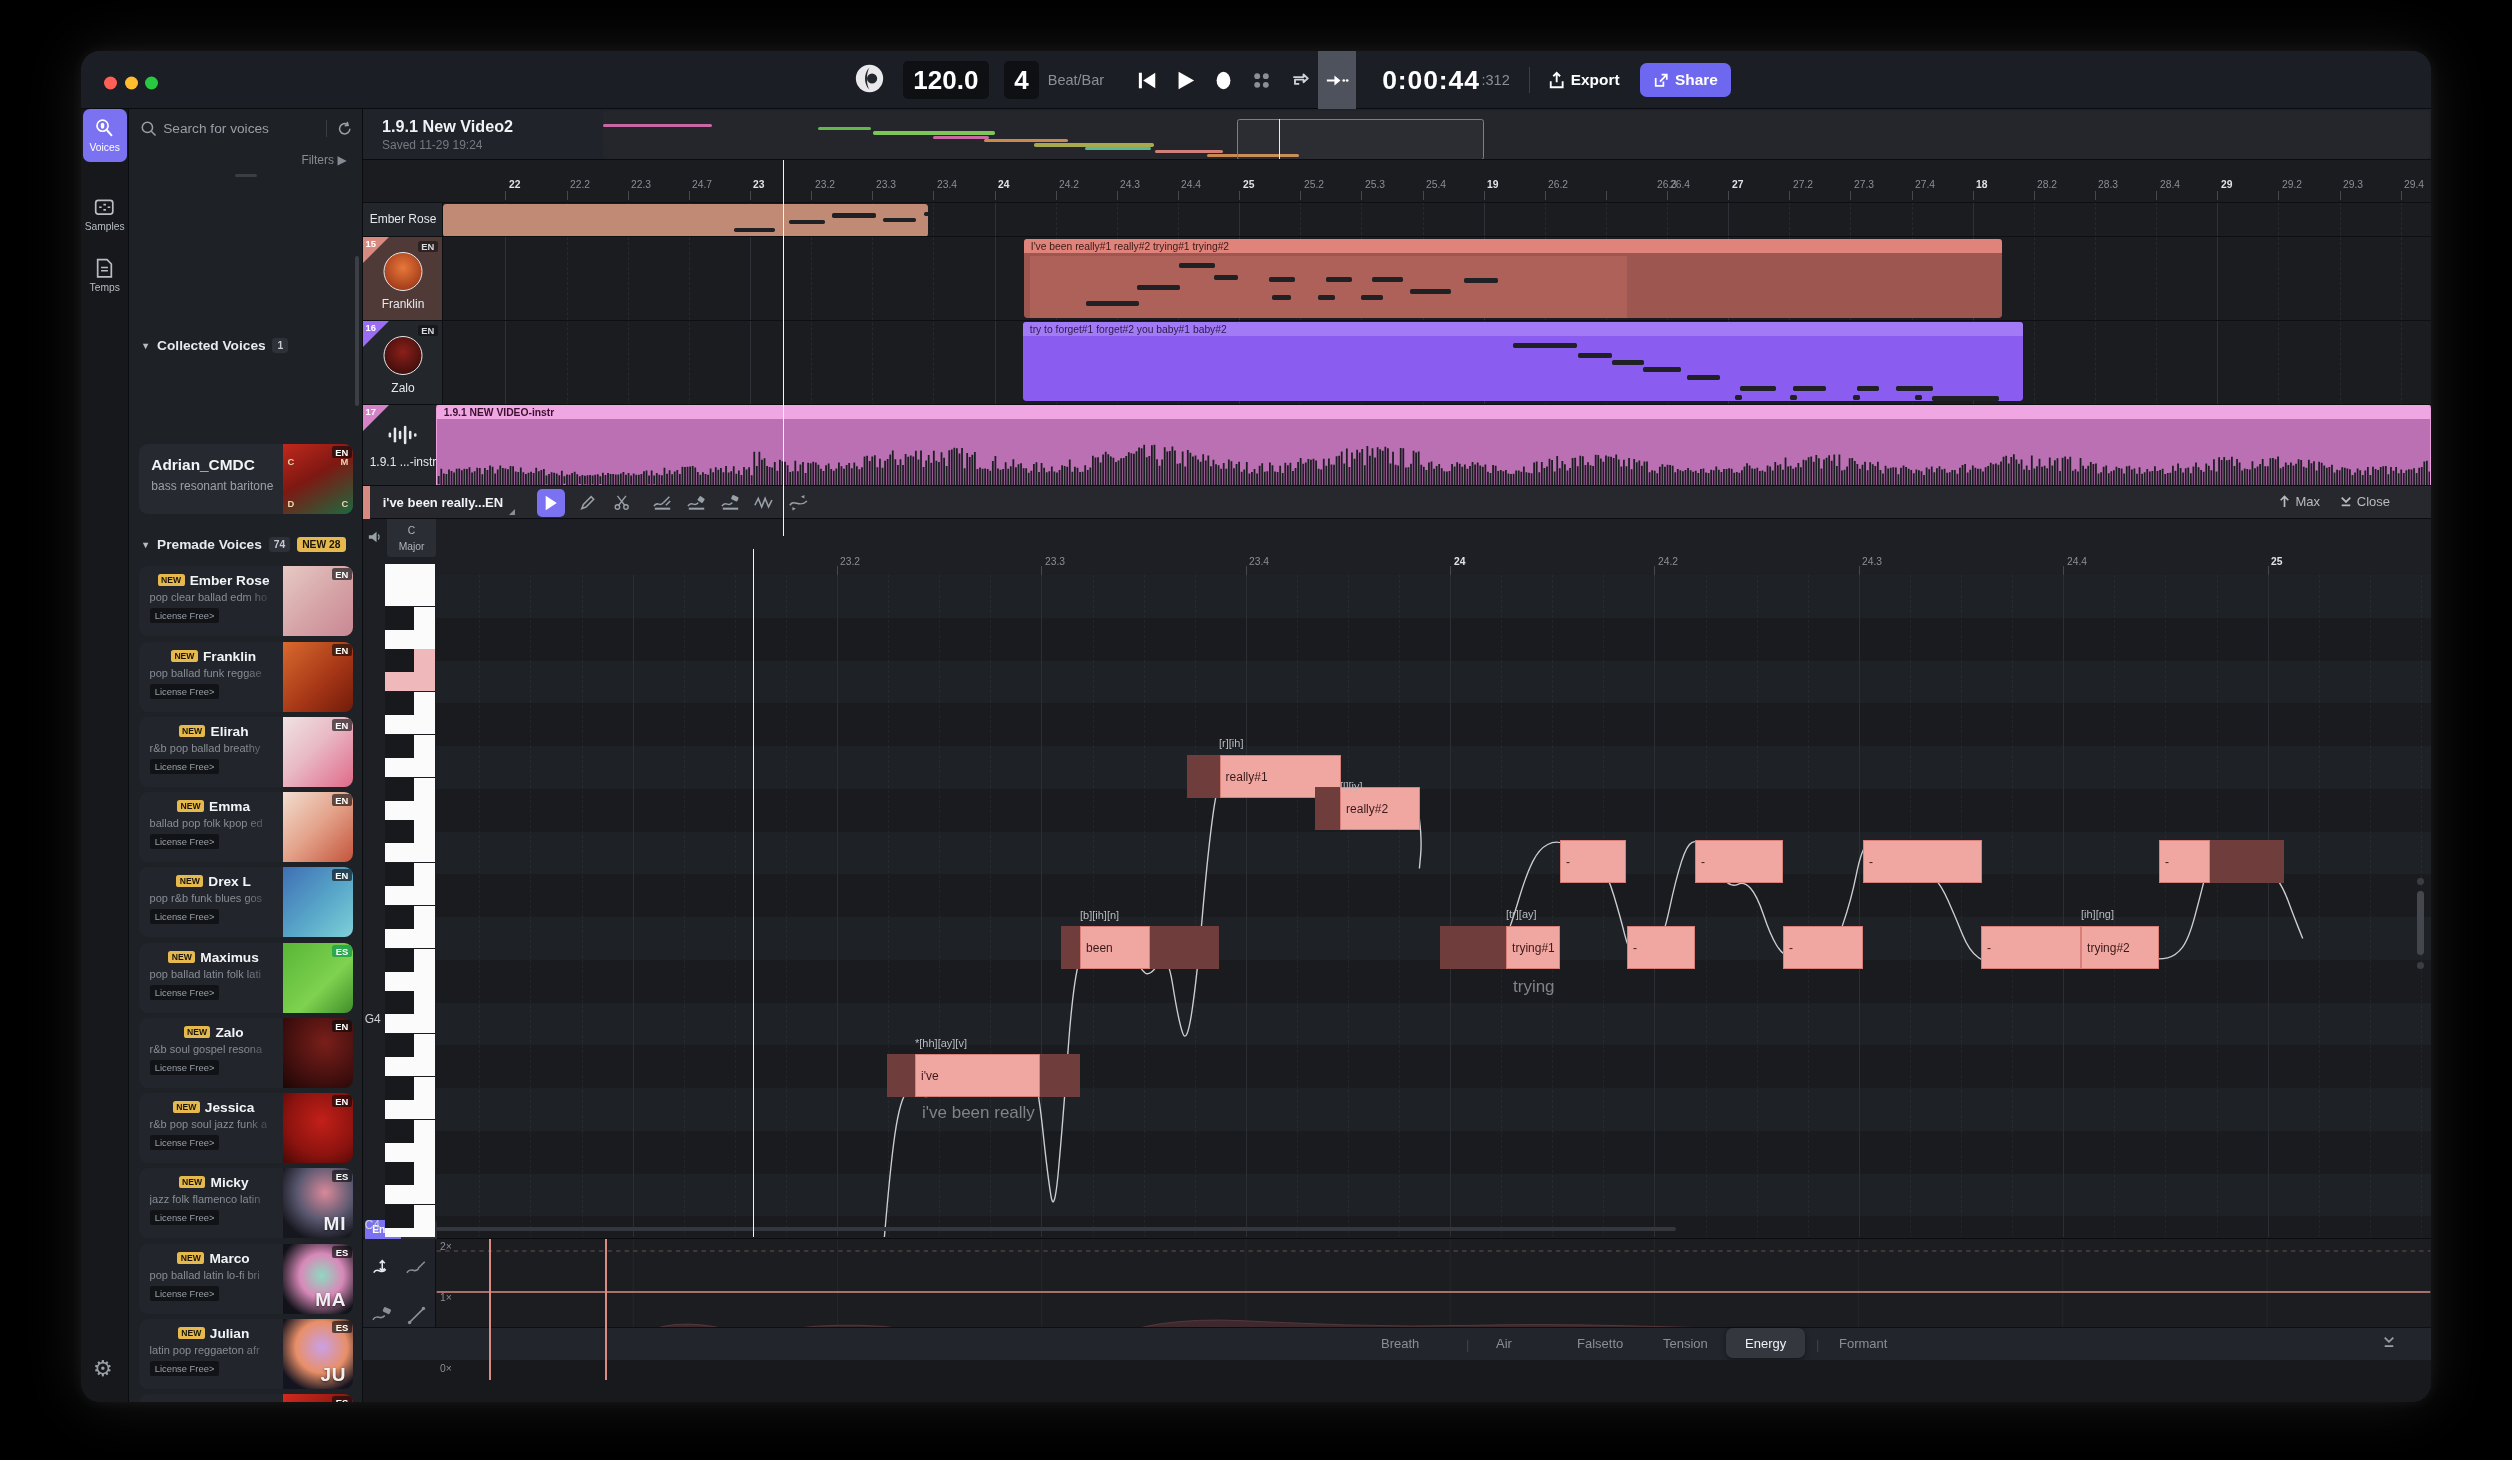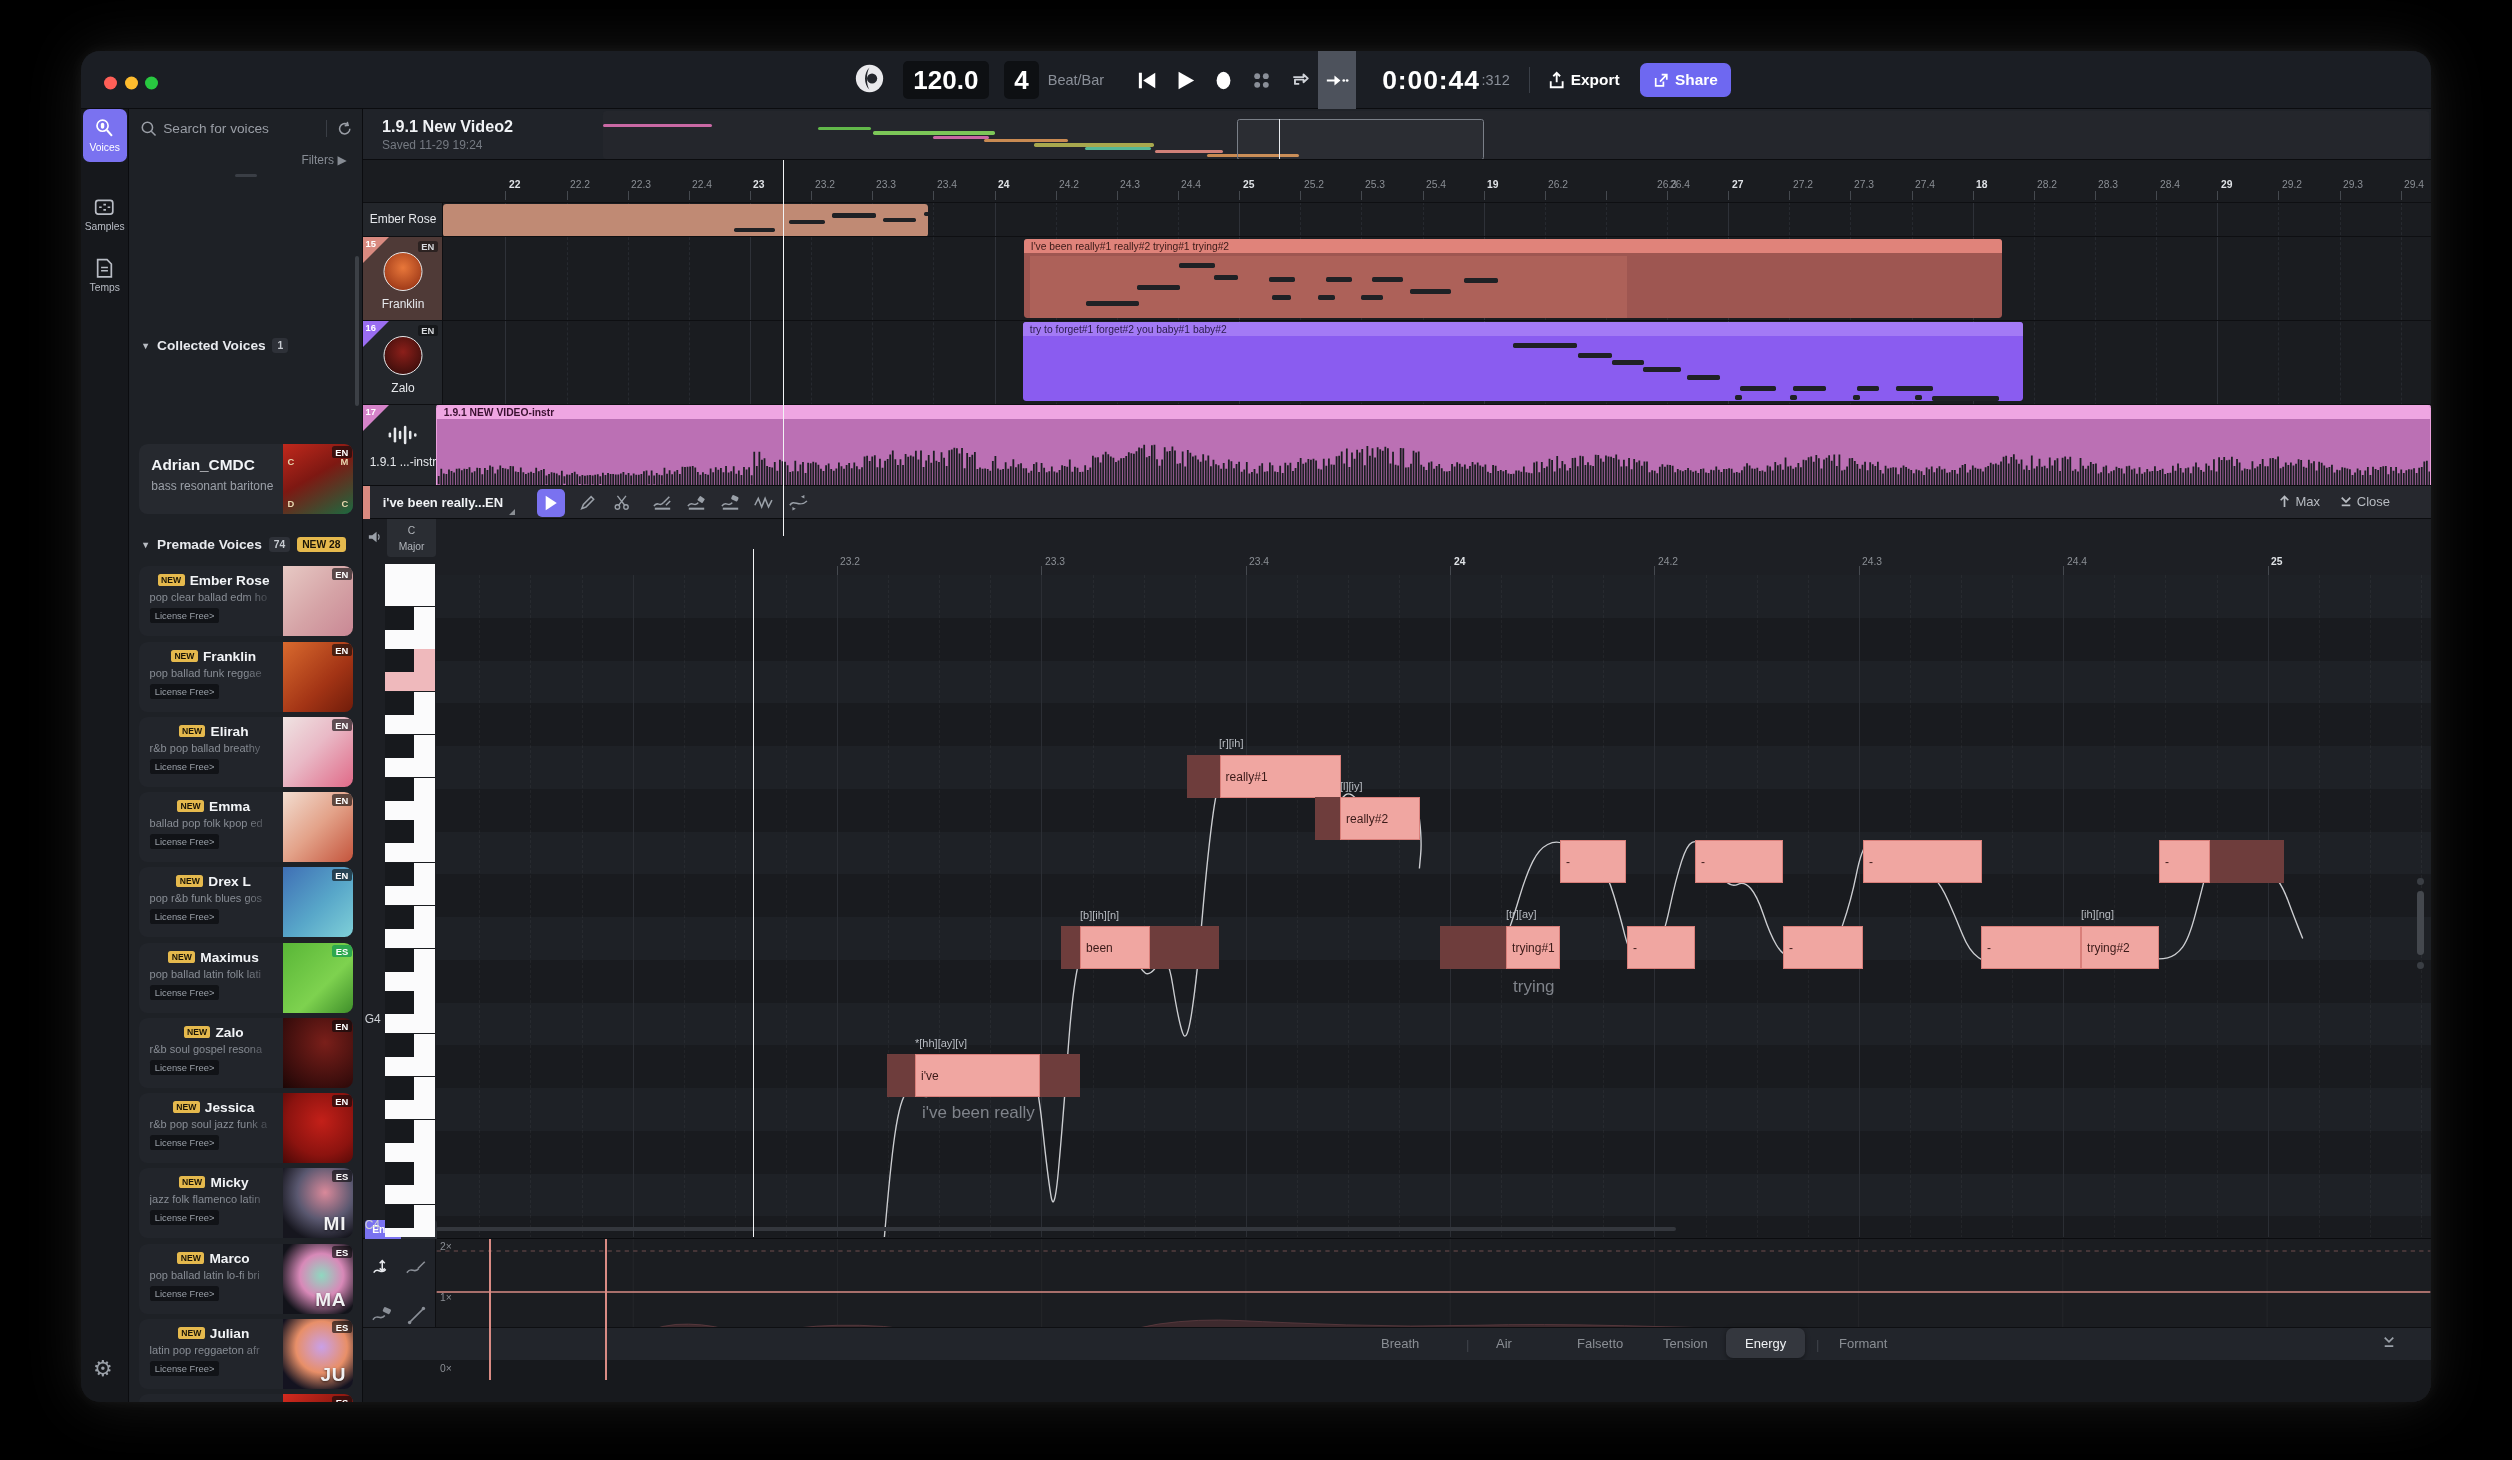--- a/index.html
+++ b/index.html
@@ -478,21 +478,21 @@
           <div class="gline" style="left: 1897px; top: 42px; height: 334px; background: transparent; border-left: 0.9px dashed rgb(38, 41, 47);"></div>
           <div class="gline" style="left: 1958px; top: 42px; height: 334px; background: transparent; border-left: 0.9px dashed rgb(38, 41, 47);"></div>
         </div>
       <div id="aruler">
           <div class="tick major" style="left: 66px;">22</div>
           <div class="tickline" style="left: 62px;"></div>
           <div class="tick" style="left: 127px;">22.2</div>
           <div class="tickline" style="left: 124px;"></div>
           <div class="tick" style="left: 188px;">22.3</div>
           <div class="tickline" style="left: 185px;"></div>
-          <div class="tick" style="left: 249px;">22.4</div>
+          <div class="tick" style="left: 249px;">24.7</div>
           <div class="tickline" style="left: 246px;"></div>
           <div class="tick major" style="left: 310px;">23</div>
           <div class="tickline" style="left: 307px;"></div>
           <div class="tick" style="left: 372px;">23.2</div>
           <div class="tickline" style="left: 368px;"></div>
           <div class="tick" style="left: 433px;">23.3</div>
           <div class="tickline" style="left: 429px;"></div>
           <div class="tick" style="left: 494px;">23.4</div>
           <div class="tickline" style="left: 490px;"></div>
           <div class="tick major" style="left: 555px;">24</div>
@@ -846,21 +846,21 @@
             <div class="post" style="left: 89px; width: 69px;"></div>
           </div>
           <div class="ph-label" style="left: 644px; top: 334px;">[b][ih][n]</div>
           <div class="note" style="left: 751px; top: 180px; width: 153px;">
             <div class="pre" style="left: 0px; width: 32.5px;"></div>
             <div class="body" style="left: 32.5px; width: 121px;">
               <div class="nlabel">really#1</div>
             </div>
           </div>
           <div class="ph-label" style="left: 783px; top: 162px;">[r][ih]</div>
-          <div class="note" style="left: 879px; top: 222px; width: 105px;">
+          <div class="note" style="left: 879px; top: 212px; width: 105px;">
             <div class="pre" style="left: 0px; width: 25px;"></div>
             <div class="body" style="left: 25px; width: 80px;">
               <div class="nlabel">really#2</div>
             </div>
           </div>
           <div class="ph-label" style="left: 904px; top: 205px;">[l][iy]</div>
           <div class="note" style="left: 1004px; top: 351px; width: 120px;">
             <div class="pre" style="left: 0px; width: 66px;"></div>
             <div class="body" style="left: 66px; width: 54px;">
               <div class="nlabel">trying#1</div>

